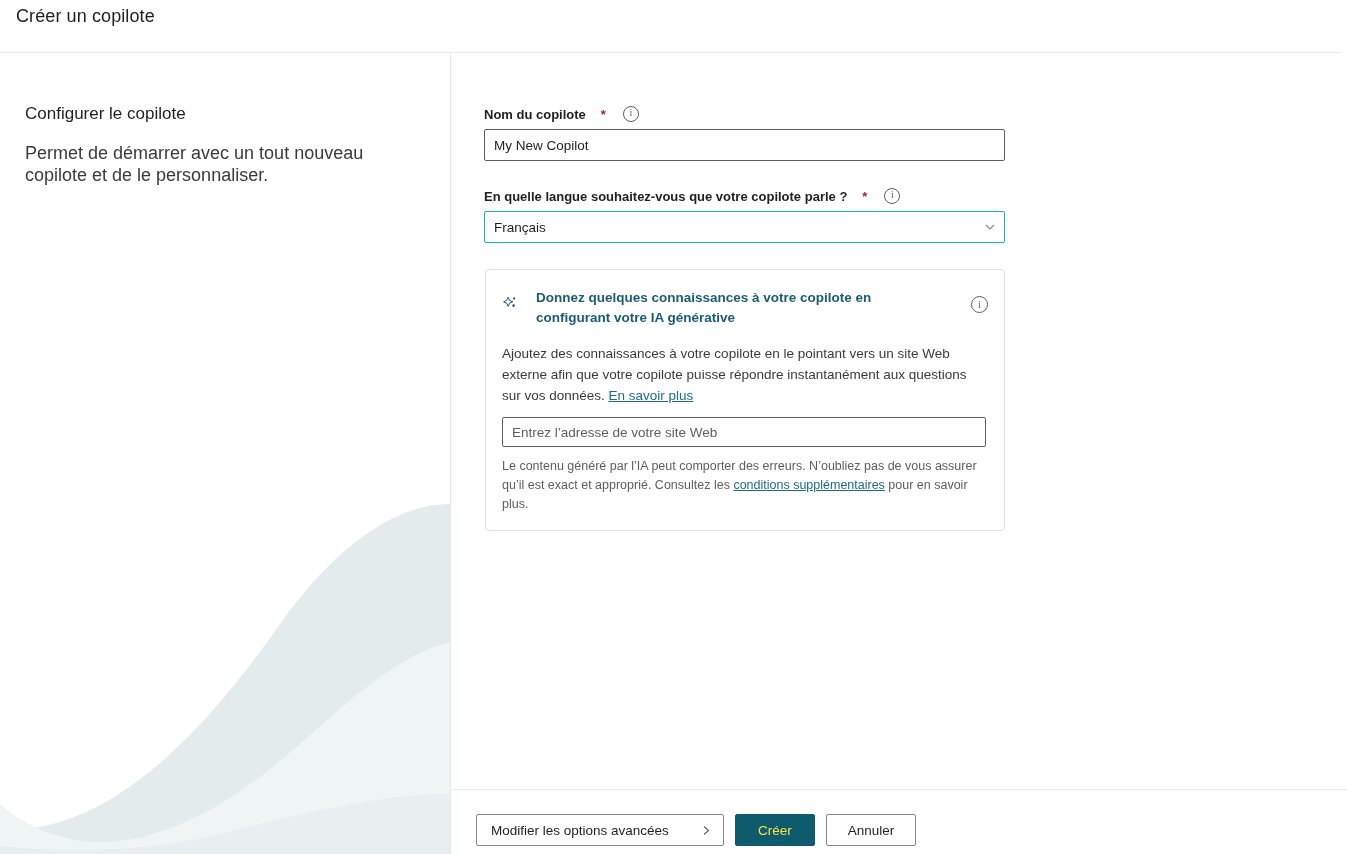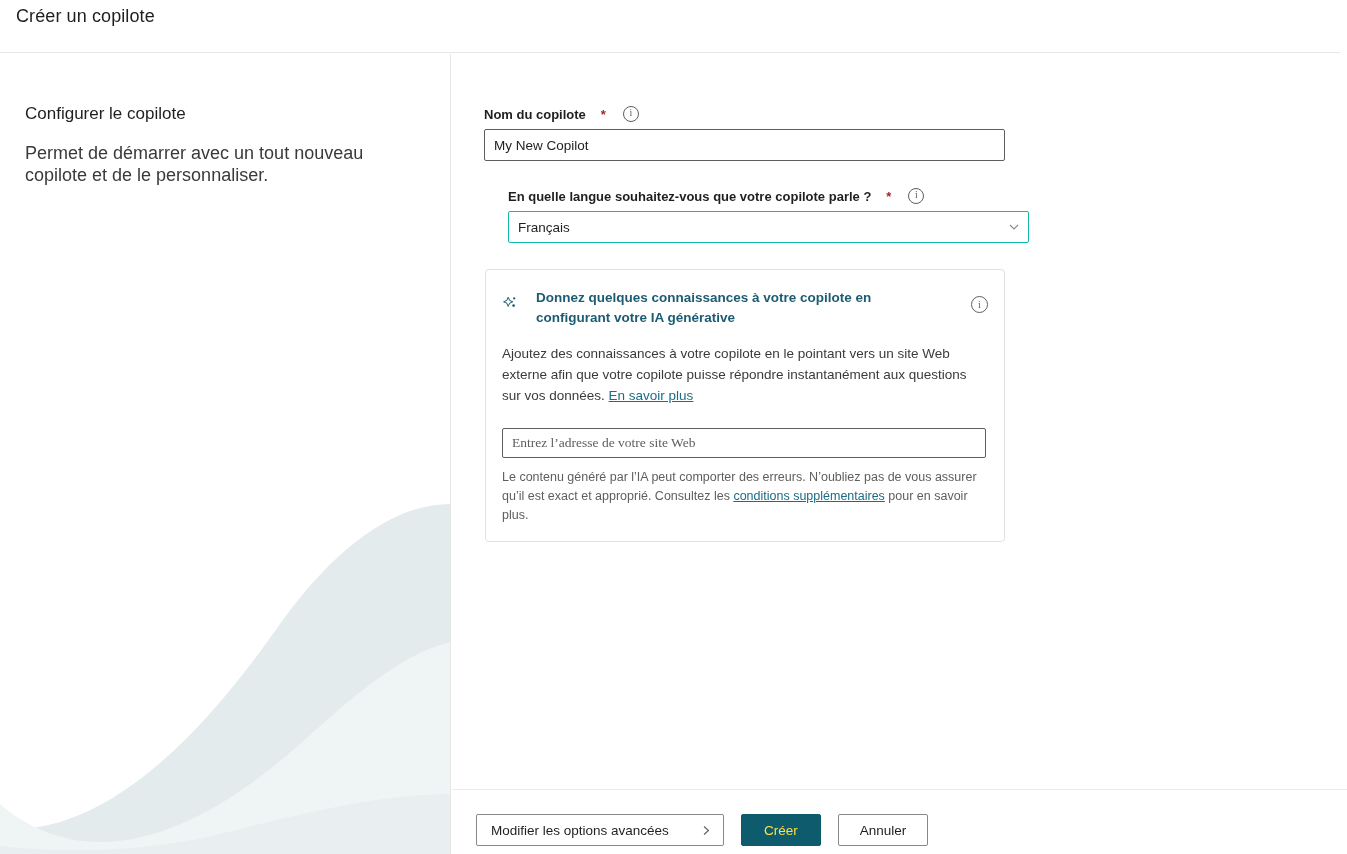--- a/index.html
+++ b/index.html
@@ -206,29 +206,29 @@
     font-size: 13.5px;
     line-height: 21px;
     color: #3b3a39;
   }
   a.inline-link {
     color: #1b6c86;
     text-decoration: underline;
     cursor: pointer;
   }
   #website-input {
-    margin-top: 22px;
+    margin-top: 11px;
     width: 484px;
     height: 30px;
     box-sizing: border-box;
     border: 1px solid #605e5c;
     border-radius: 2px;
     padding: 0 9px;
     font-size: 13.5px;
-    font-family: Liberation Serif, serif;
+    font-family: Liberation Sans, sans-serif;
     color: #201f1e;
     background: #ffffff;
     outline: none;
   }
   #website-input::placeholder { color: #605e5c; }
   #ai-disclaimer {
     margin-top: 10px;
     font-size: 12.5px;
     line-height: 19px;
     color: #605e5c;
@@ -245,21 +245,21 @@
     background: #ffffff;
     border-top: 1px solid #ebebeb;
     box-sizing: border-box;
   }
   #footer-inner {
     position: absolute;
     left: 24px;
     top: 24px;
     display: flex;
     align-items: center;
-    gap: 17px;
+    gap: 11px;
   }
   .btn {
     height: 32px;
     box-sizing: border-box;
     font-size: 13.5px;
     font-family: "Liberation Sans", sans-serif;
     border-radius: 2px;
     cursor: pointer;
     display: inline-flex;
     align-items: center;
@@ -310,21 +310,21 @@
 
   <div class="field-block" style="top:52px;">
     <div class="field-label">
       <span>Nom du copilote</span>
       <span class="req-star">*</span>
       <span class="info-icon"></span>
     </div>
     <input class="text-input" type="text" value="My New Copilot" style="">
   </div>
 
-  <div class="field-block" style="top:134px;margin-left:24px;">
+  <div class="field-block" style="top:134px;">
     <div class="field-label">
       <span>En quelle langue souhaitez-vous que votre copilote parle ?</span>
       <span class="req-star">*</span>
       <span class="info-icon"></span>
     </div>
     <div class="select-wrap">
       <div class="select-box">
         <span>Français</span>
       </div>
       <svg class="chev-down" viewBox="0 0 10 10">

